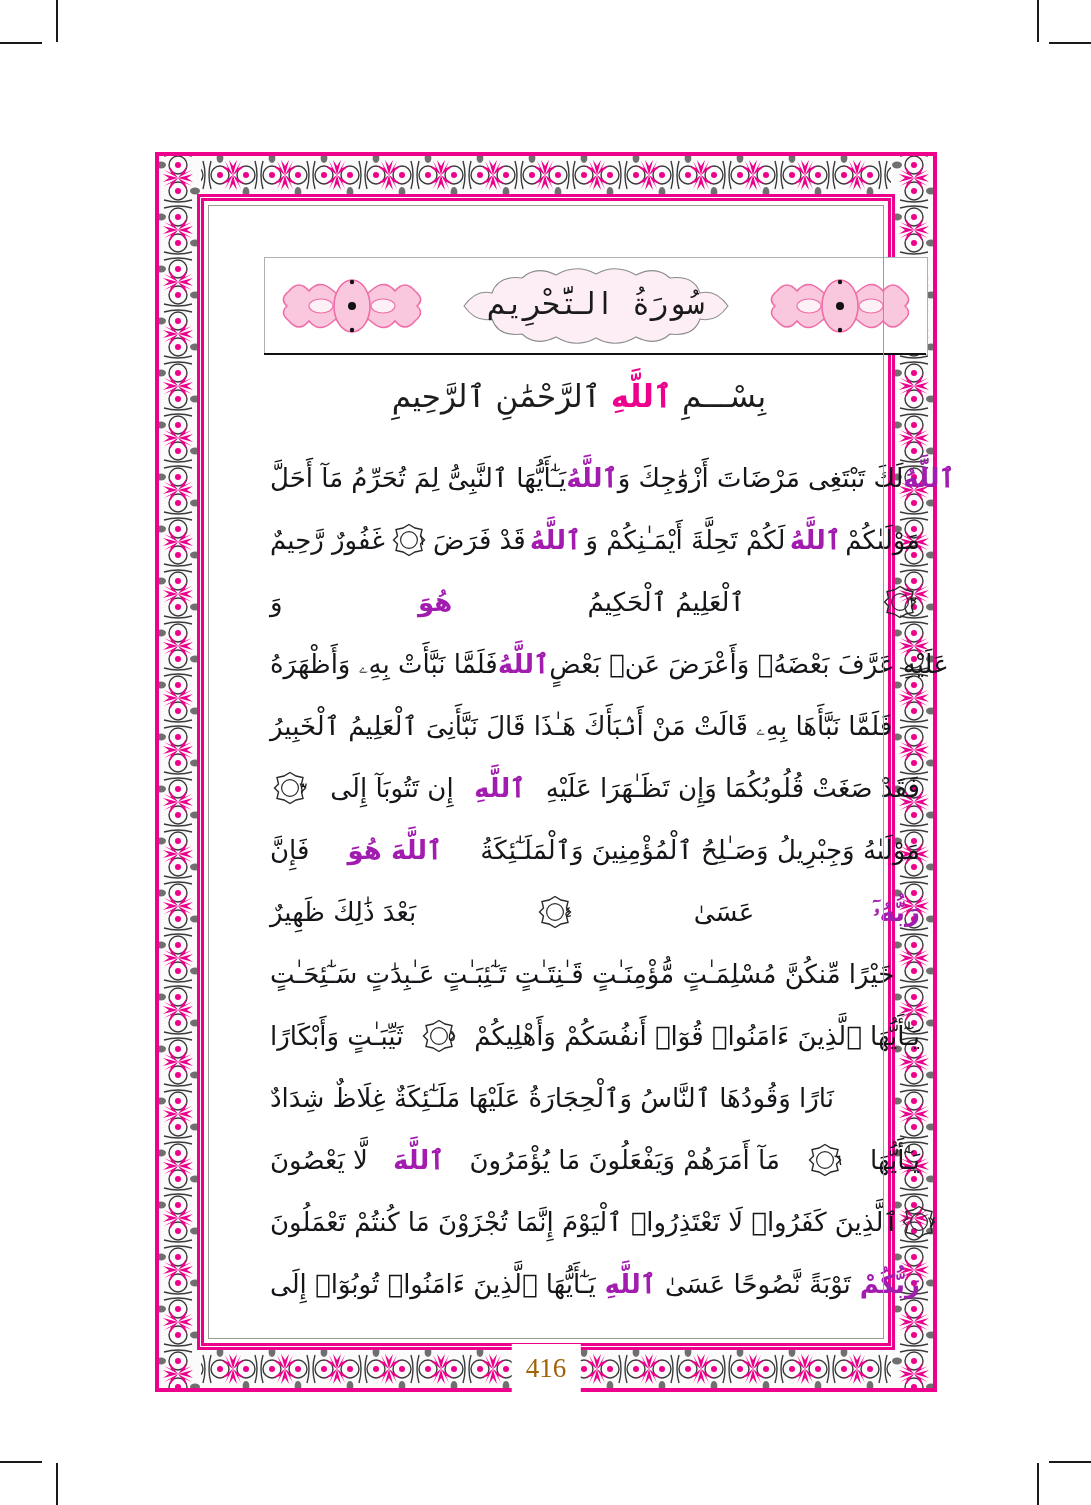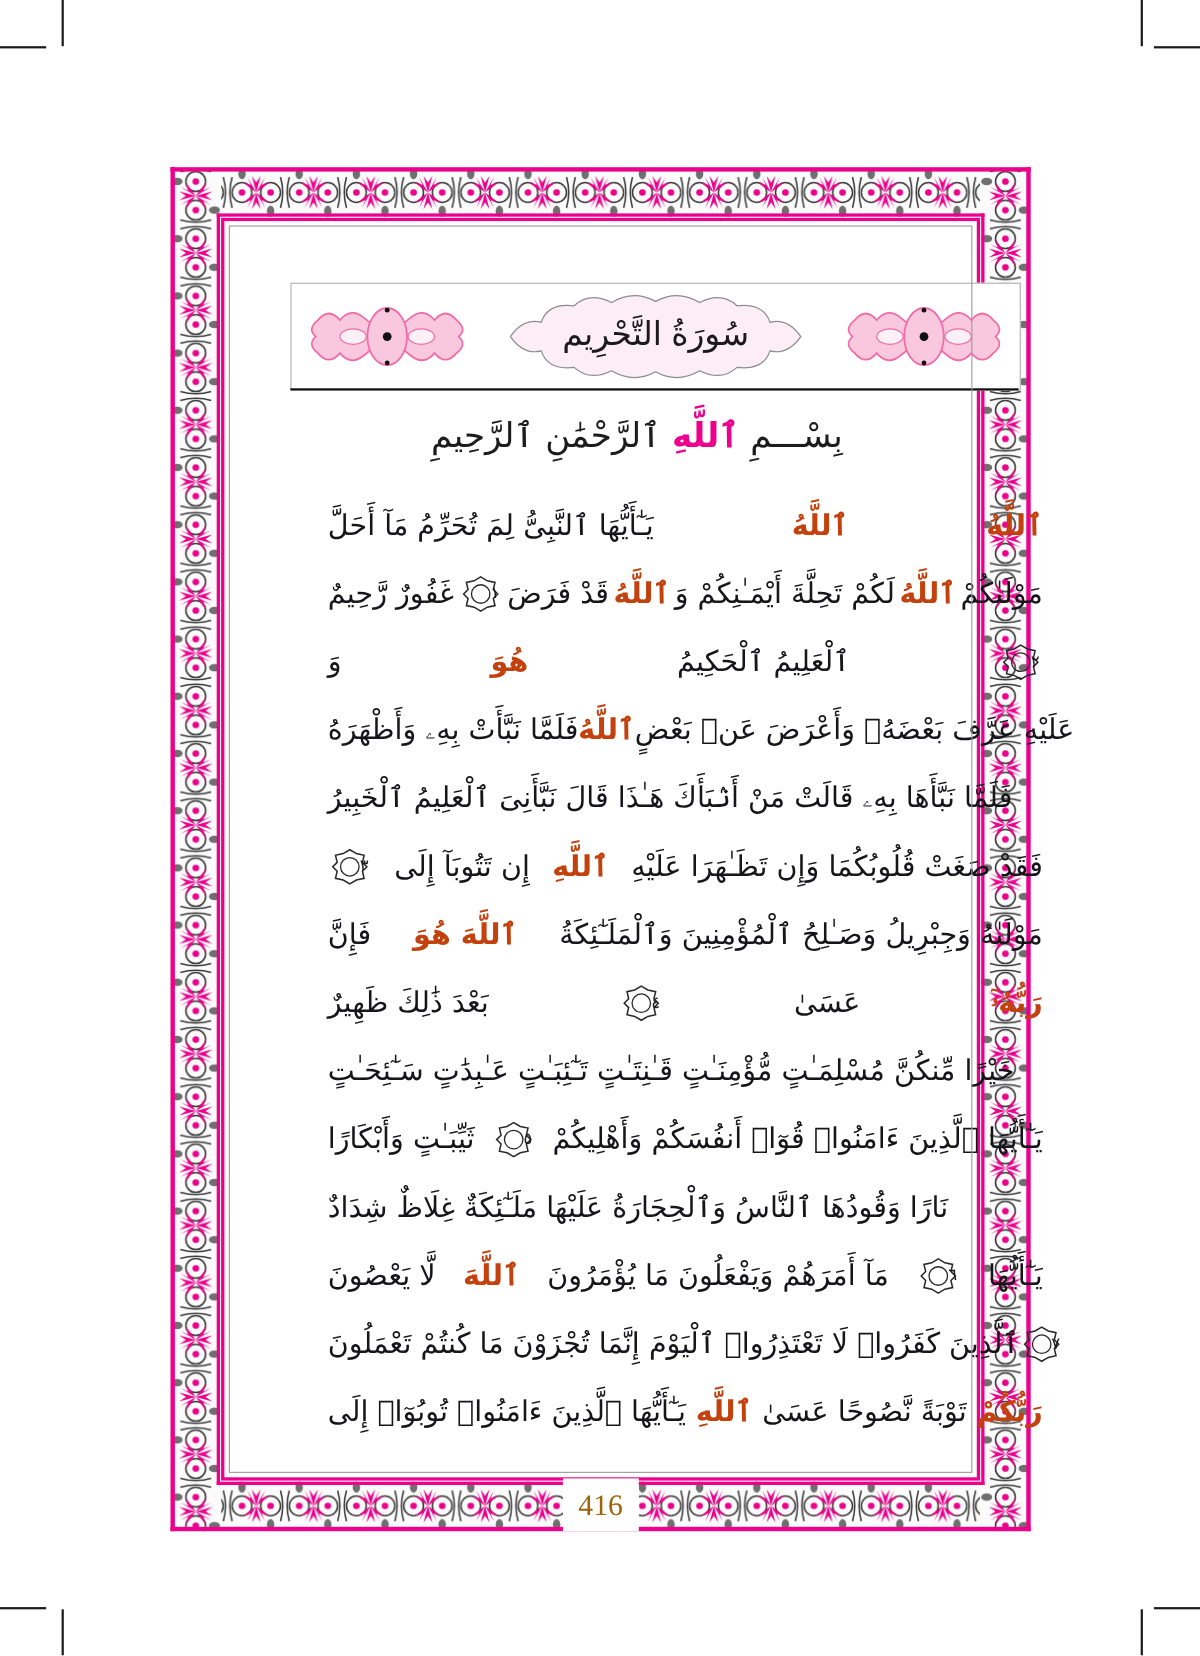--- a/index.html
+++ b/index.html
@@ -63,21 +63,21 @@
   #title-band .side-orn.l{left:12px;}
   #title-band .side-orn.r{right:12px;}
   .cartouche{
     position:relative;z-index:3;
     width:300px;height:90px;
     display:flex;align-items:center;justify-content:center;
   }
   .cartouche svg{position:absolute;inset:0;width:100%;height:100%;}
   .surah-name{
     position:relative;z-index:4;
-    font-family:Liberation Sans, sans-serif;
+    font-family:Liberation Mono, monospace;
     font-size:30px;color:#1a1a1a;direction:rtl;
     letter-spacing:1px;white-space:nowrap;
     transform:translateY(-2px);
   }
   #title-rule{
     position:absolute;left:60px;top:152px;width:662px;height:2px;background:#111;
   }
 
   
   #bismillah{
@@ -88,34 +88,33 @@
     line-height:1.25;
   }
   #bismillah .lafz{color:#ec008c;}
 
   
   #mushaf{
     position:absolute;left:66px;top:246px;
     width:650px;
     direction:rtl;text-align:justify;
     color:#16161a;
-    margin-left:28px;
   }
   .aya-line{
     display:flex;flex-direction:row-reverse;
     justify-content:space-between;align-items:center;
     height:62px;
     font-size:26px;
     line-height:1;
     white-space:nowrap;
     direction:rtl;
   }
   .aya-line > span{display:inline-block;}
   .chunk{letter-spacing:0px;}
-  .lafz{color:#c2410c;font-weight:600;}
+  .lafz{color:#a21caf;font-weight:600;}
 
   
   .ayah-no{
     display:inline-flex;align-items:center;justify-content:center;
     width:34px;height:34px;position:relative;
     vertical-align:middle;margin:0 3px;flex:0 0 auto;
   }
   .ayah-no svg{position:absolute;inset:0;}
   .ayah-no b{
     position:relative;z-index:2;font-size:15px;font-weight:400;color:#1a1a1a;
@@ -269,20 +268,21 @@
     <div id="bismillah">
       <span>بِسْـــمِ</span>
       <span class="lafz">ٱللَّهِ</span>
       <span>ٱلرَّحْمَٰنِ ٱلرَّحِيمِ</span>
     </div>
 
     <div id="mushaf">
         <div class="aya-line">
           <span class="chunk">يَـٰٓأَيُّهَا ٱلنَّبِىُّ لِمَ تُحَرِّمُ مَآ أَحَلَّ</span>
           <span class="chunk lafz">ٱللَّهُ</span>
+          <span class="chunk">لَكَ تَبْتَغِى مَرْضَاتَ أَزْوَٰجِكَ وَ</span>
           <span class="chunk lafz">ٱللَّهُ</span>
         </div>
         <div class="aya-line">
           <span class="chunk">غَفُورٌ رَّحِيمٌ</span>
           <span class="ayah-no"><svg viewBox="0 0 34 34">
               <path d="M17 1.5 L23 5 L30 6.5 L28.5 13 L32.5 17 L28.5 21 L30 27.5 L23 29 L17 32.5 L11 29 L4 27.5 L5.5 21 L1.5 17 L5.5 13 L4 6.5 L11 5 Z" fill="none" stroke="#2a2a2a" stroke-width="1.4"></path>
               <circle cx="17" cy="17" r="8.4" fill="none" stroke="#2a2a2a" stroke-width="1.2"></circle>
             </svg><b>١</b></span>
           <span class="chunk">قَدْ فَرَضَ</span>
           <span class="chunk lafz">ٱللَّهُ</span>

